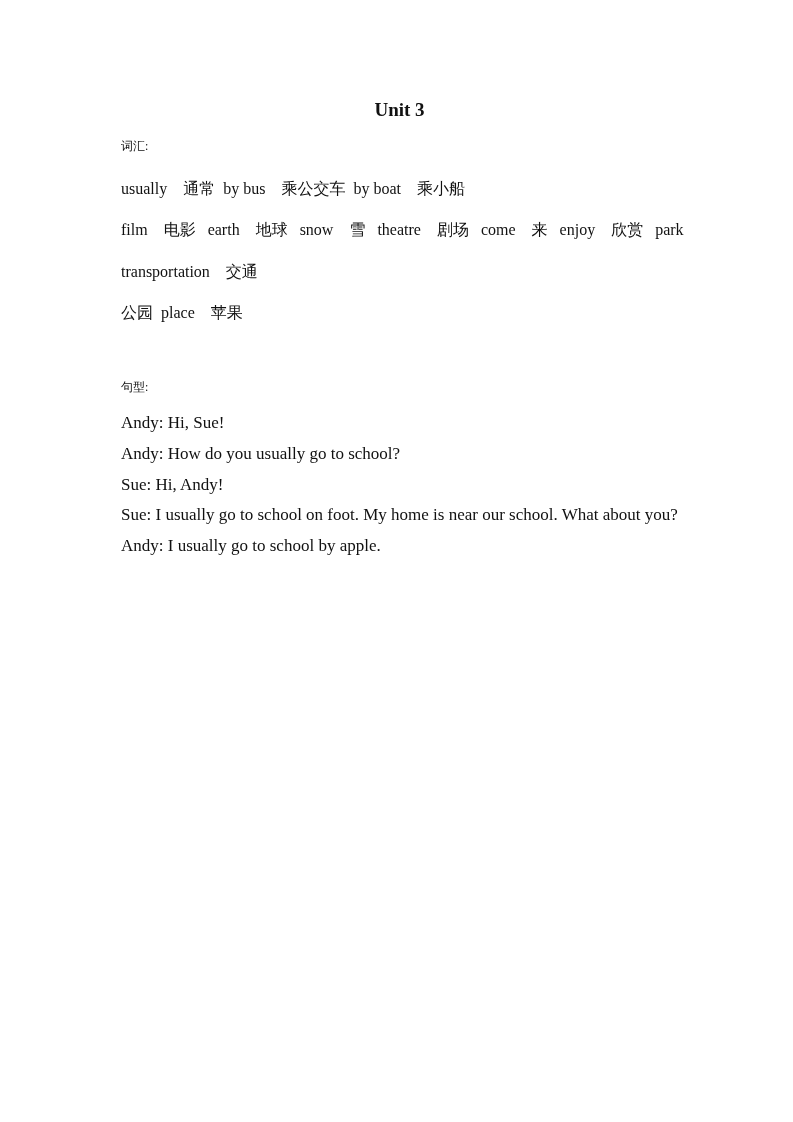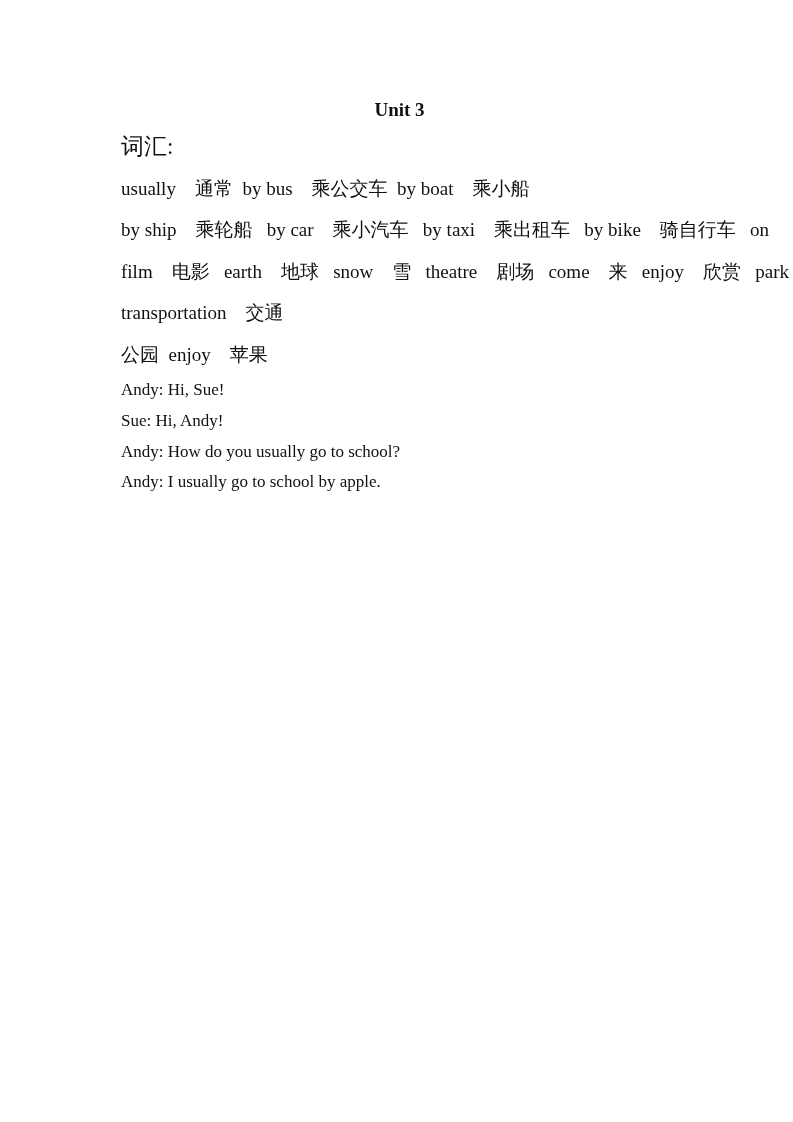--- a/index.html
+++ b/index.html
@@ -20,55 +20,56 @@
   }
   .doc-title {
     margin-top: 99px;
     font-size: 19px;
     line-height: 21px;
     font-weight: bold;
     text-align: center;
     white-space: pre;
   }
   .section-heading {
-    font-size: 23px;
+    font-size: 12px;
     line-height: 41.5px;
     white-space: pre;
   }
   .vocab-heading {
     margin-top: 6px;
   }
   .sentence-heading {
     margin-top: 33px;
   }
   .vocab-line {
-    font-size: 19px;
+    font-size: 16px;
     line-height: 41.5px;
     white-space: pre;
   }
   .dialogue-line {
     font-size: 17px;
     line-height: 30.8px;
     white-space: pre;
   }
 </style>
 </head>
 <body>
 
 <div class="page">
 
   <div class="doc-title">Unit 3</div>
 
   <div class="section-heading vocab-heading">词汇:</div>
 
   <div class="vocab-line">usually    通常  by bus    乘公交车  by boat    乘小船</div>
-  <div class="vocab-line">by ship    乘轮船   by car    乘小汽车   by taxi    乘出租车   by bike    骑自行车   on</div>
   <div class="vocab-line">film    电影   earth    地球   snow    雪   theatre    剧场   come    来   enjoy    欣赏   park</div>
   <div class="vocab-line">transportation    交通</div>
-  <div class="vocab-line">公园  enjoy    苹果</div>
+  <div class="vocab-line">公园  place    苹果</div>
 
+  <div class="section-heading sentence-heading">句型:</div>
 
   <div class="dialogue-line">Andy: Hi, Sue!</div>
+  <div class="dialogue-line">Andy: How do you usually go to school?</div>
   <div class="dialogue-line">Sue: Hi, Andy!</div>
-  <div class="dialogue-line">Andy: How do you usually go to school?</div>
+  <div class="dialogue-line">Sue: I usually go to school on foot. My home is near our school. What about you?</div>
   <div class="dialogue-line">Andy: I usually go to school by apple.</div>
 
 </div>
 
 </body></html>

